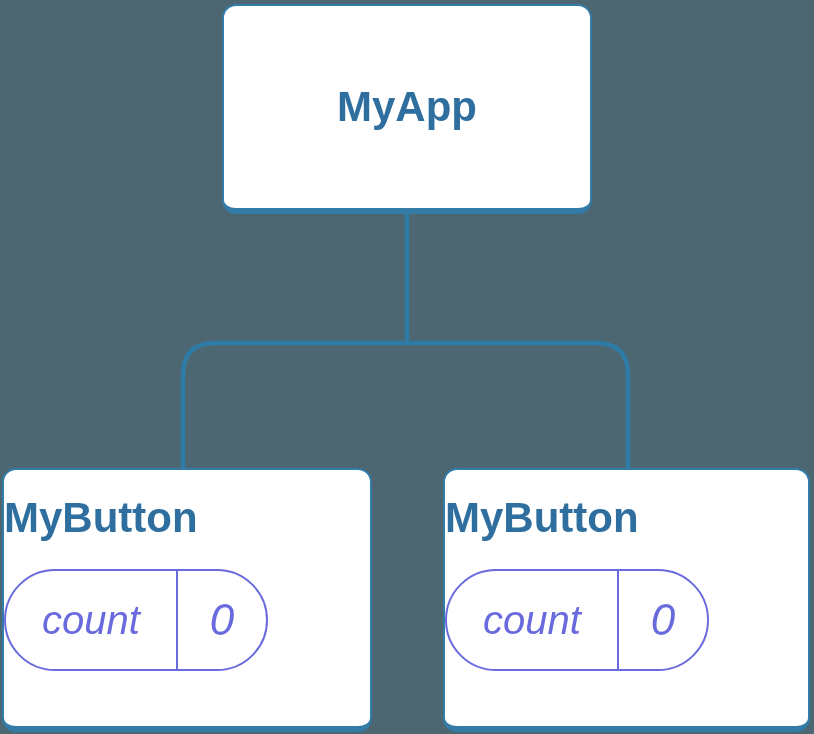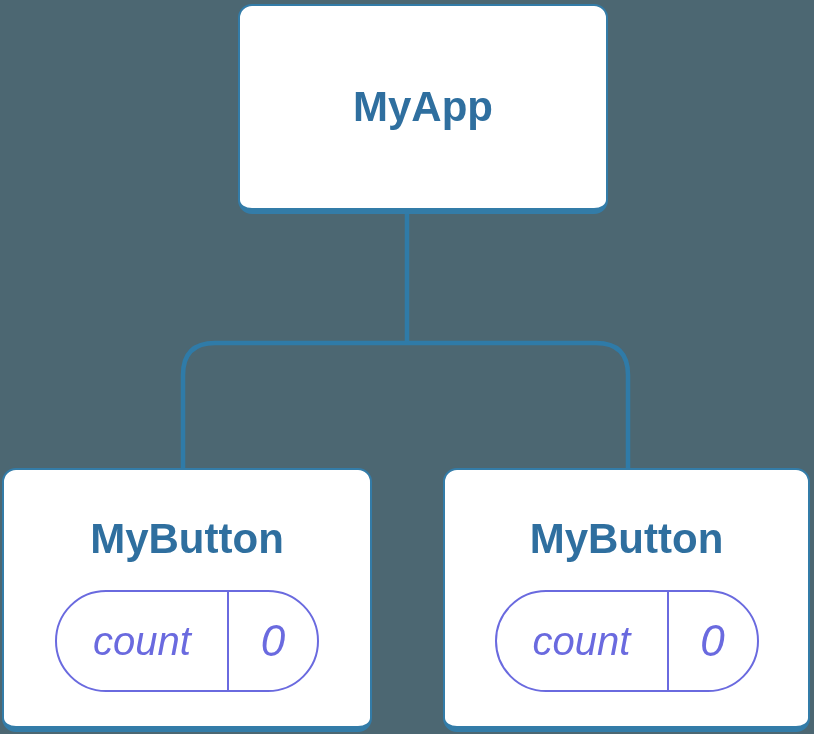--- a/index.html
+++ b/index.html
@@ -31,26 +31,26 @@
   .node{
     position:absolute;
     box-sizing:border-box;
     background:var(--node-bg);
     border:2.5px solid var(--node-border);
     border-bottom-width:6px;
     border-radius:14px;
   }
   .node.root{
     left:222px;top:4px;width:370px;height:210px;
-    display:flex;align-items:center;justify-content:center;margin-left:16px;
+    display:flex;align-items:center;justify-content:center;
   }
   .node.child{
     top:468px;width:370px;height:264px;
-    display:flex;flex-direction:column;align-items:center;
-    padding-top:44px;
+    display:flex;flex-direction:column;
+    padding-top:23px;
   }
   .node.child.left{left:2px;}
   .node.child.right{left:443px;width:367px;}
   .node-title{
     color:var(--node-title);
     font-size:42px;
     font-weight:600;
     line-height:50px;
     white-space:nowrap;
   }

